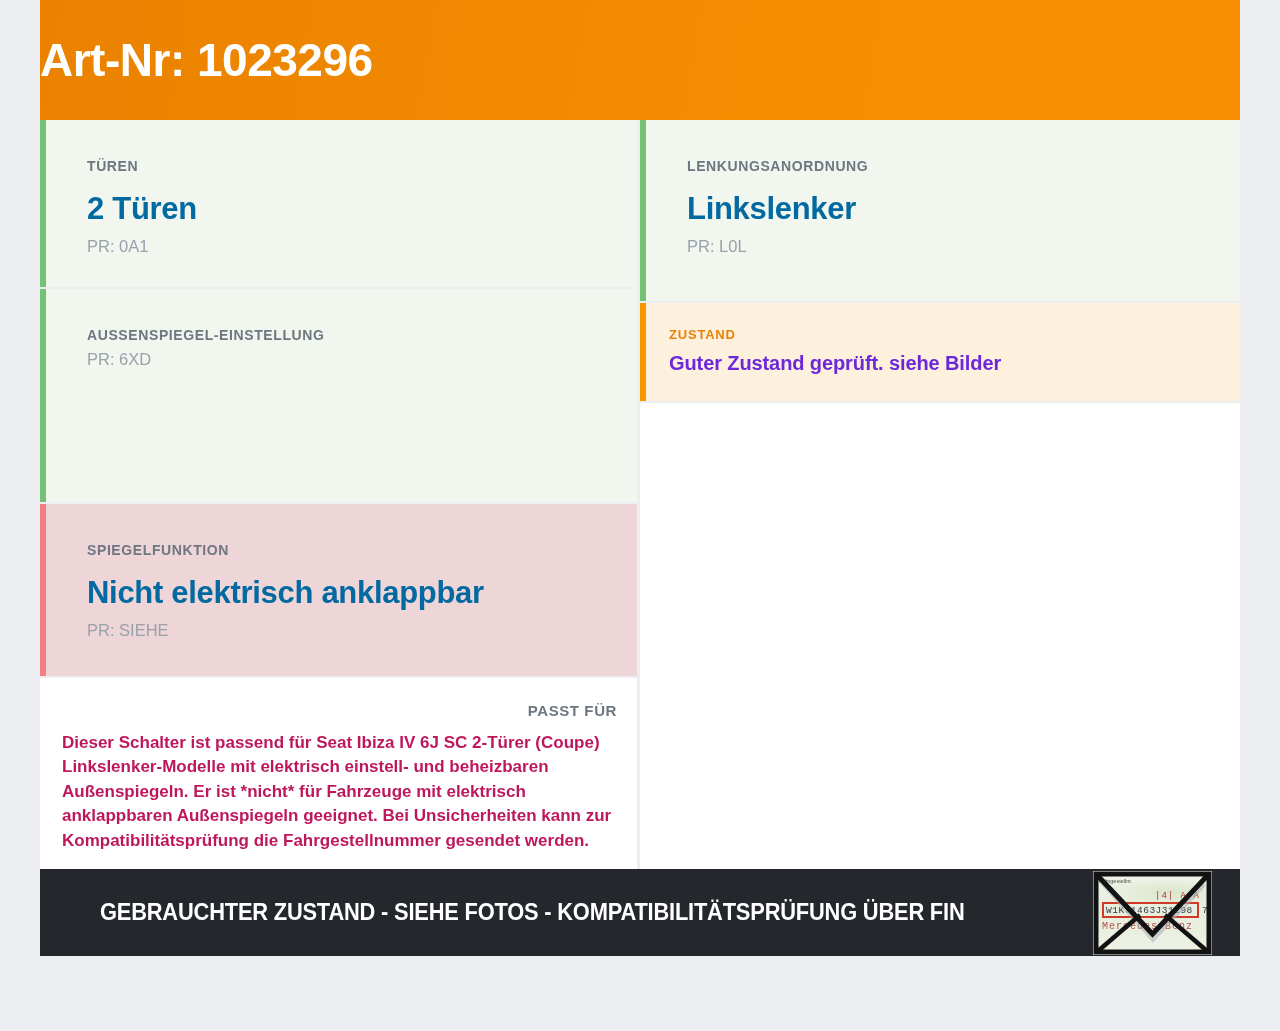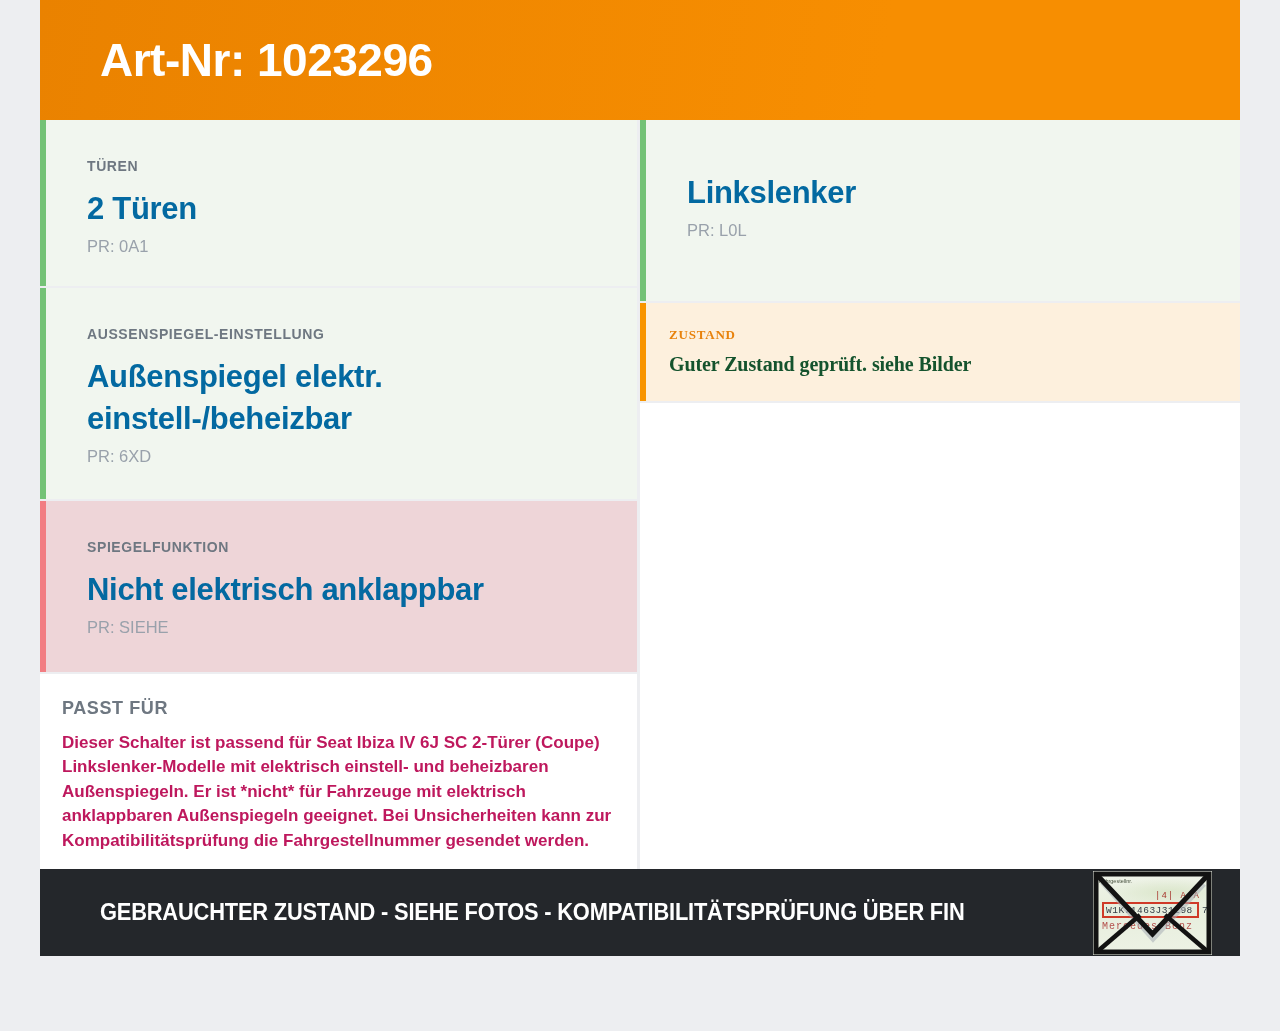--- a/index.html
+++ b/index.html
@@ -9,57 +9,56 @@
     font-family:"Liberation Sans", sans-serif;
     -webkit-font-smoothing:antialiased;
   }
   .page { width:1200px; margin:0 40px; }
 
   
   .banner {
     height:120px;
     background:linear-gradient(100deg, var(--header-orange-dark,#ea8200) 0%, var(--header-orange,#f78e01) 70%);
     display:flex; align-items:center;
-    padding-left:60px;
   }
   .banner h1 {
     color:#ffffff; font-size:46px; font-weight:700; letter-spacing:-0.5px;
   }
 
   
   .grid { display:flex; gap:3px; height:749px; }
   .col { display:flex; flex-direction:column; gap:2px; }
   .col-left { width:597px; }
   .col-right { width:600px; }
 
   .card {
     background:#f1f6ef;
     border-left:6px solid var(--accent-green,#74c276);
     padding:38px 26px 18px 41px;
   }
   .card.pink  { background:#eed5d8; border-left-color:var(--accent-red,#f27d82); }
-  .card.cream { background:#fdf0dd; border-left-color:var(--accent-orange,#f89500); padding:24px 20px 26px 23px;font-family:Liberation Serif, serif; }
+  .card.cream { background:#fdf0dd; border-left-color:var(--accent-orange,#f89500); padding:24px 20px 26px 23px; }
   .card.plain { background:#ffffff; border-left:none; padding:24px 20px 16px 22px; }
   .filler { background:#ffffff; flex:1; }
 
   .h175 { height:175px; } .h223 { height:223px; } .h180 { height:180px; }
   .h181 { height:181px; } .h98  { height:98px;  } .grow { flex:1; }
 
   .card-label {
     font-size:14px; font-weight:700; color:#6e7781; letter-spacing:0.6px;
   }
   .cream .card-label { color:var(--label-orange,#e8820c); font-size:13px; letter-spacing:0.8px; }
-  .plain .card-label { font-size:18px; }
+  .plain .card-label { font-size:15px;text-align:right; }
   .card-title {
     margin-top:14px; font-size:31px; line-height:42px; font-weight:700;
     color:#0369a1; letter-spacing:-0.3px;
   }
   .card-title.narrow { max-width:470px; }
   .card-pr { margin-top:7px; font-size:16.5px; color:#99a1ab; }
-  .card-text { margin-top:10px; font-size:20px; font-weight:700; color:#14532d; letter-spacing:-0.1px; }
+  .card-text { margin-top:10px; font-size:20px; font-weight:700; color:#6d28d9; letter-spacing:-0.1px; }
   .fit-text {
     margin-top:12px; font-size:17px; line-height:24.5px; font-weight:700;
     color:#be185d; max-width:565px;
   }
 
   
   .footer {
     height:87px; background:var(--footer-bg,#24272b);
     display:flex; align-items:center; padding-left:60px;
     position:relative;
@@ -120,41 +119,41 @@
     <div class="col col-left">
 
       <section class="card h175">
         <div class="card-label">TÜREN</div>
         <div class="card-title">2 Türen</div>
         <div class="card-pr">PR: 0A1</div>
       </section>
 
       <section class="card h223">
         <div class="card-label">AUSSENSPIEGEL-EINSTELLUNG</div>
-        <div class="card-title narrow">Außenspiegel elektr. einstell-/beheizbar</div>
         <div class="card-pr">PR: 6XD</div>
       </section>
 
       <section class="card pink h180">
         <div class="card-label">SPIEGELFUNKTION</div>
         <div class="card-title">Nicht elektrisch anklappbar</div>
         <div class="card-pr">PR: SIEHE</div>
       </section>
 
       <section class="card plain grow">
         <div class="card-label">PASST FÜR</div>
         <div class="fit-text">Dieser Schalter ist passend für Seat Ibiza IV 6J SC 2-Türer (Coupe) Linkslenker-Modelle mit elektrisch einstell- und beheizbaren Außenspiegeln. Er ist *nicht* für Fahrzeuge mit elektrisch anklappbaren Außenspiegeln geeignet. Bei Unsicherheiten kann zur Kompatibilitätsprüfung die Fahrgestellnummer gesendet werden.</div>
       </section>
 
     </div>
 
     <div class="col col-right">
 
 
       <section class="card h181">
+        <div class="card-label">LENKUNGSANORDNUNG</div>
         <div class="card-title">Linkslenker</div>
         <div class="card-pr">PR: L0L</div>
       </section>
 
       <section class="card cream h98">
         <div class="card-label">ZUSTAND</div>
         <div class="card-text">Guter Zustand geprüft. siehe Bilder</div>
       </section>
 
       <div class="filler"></div>

